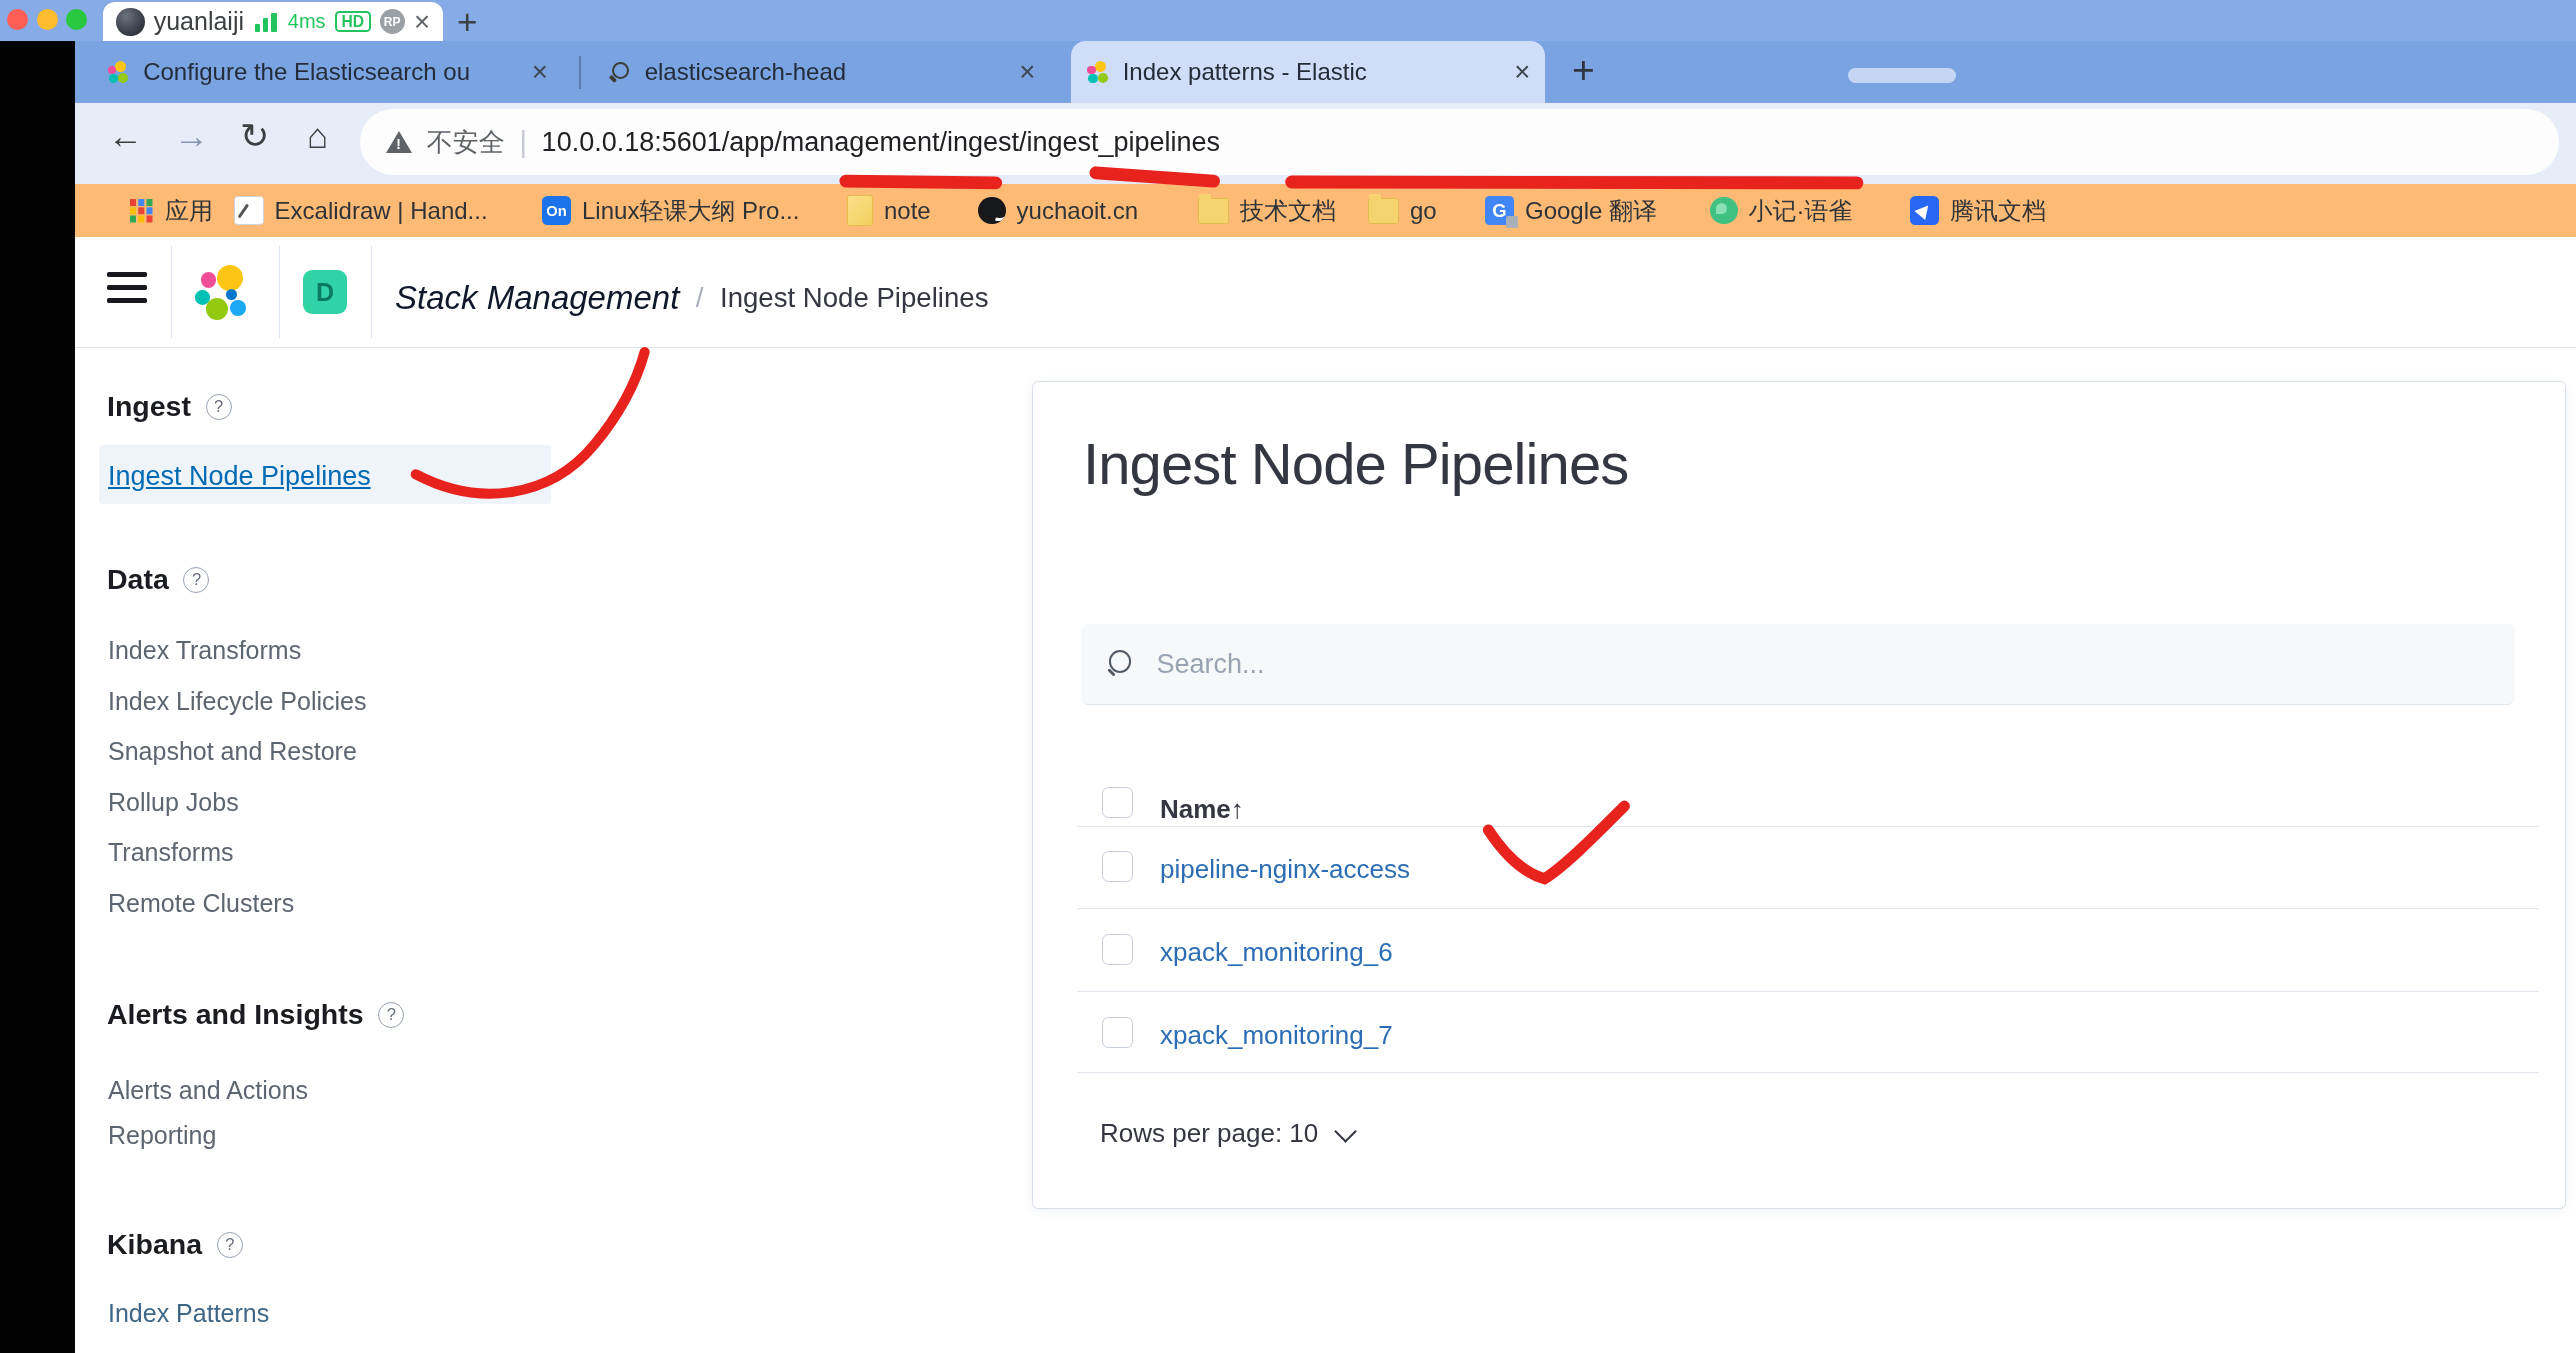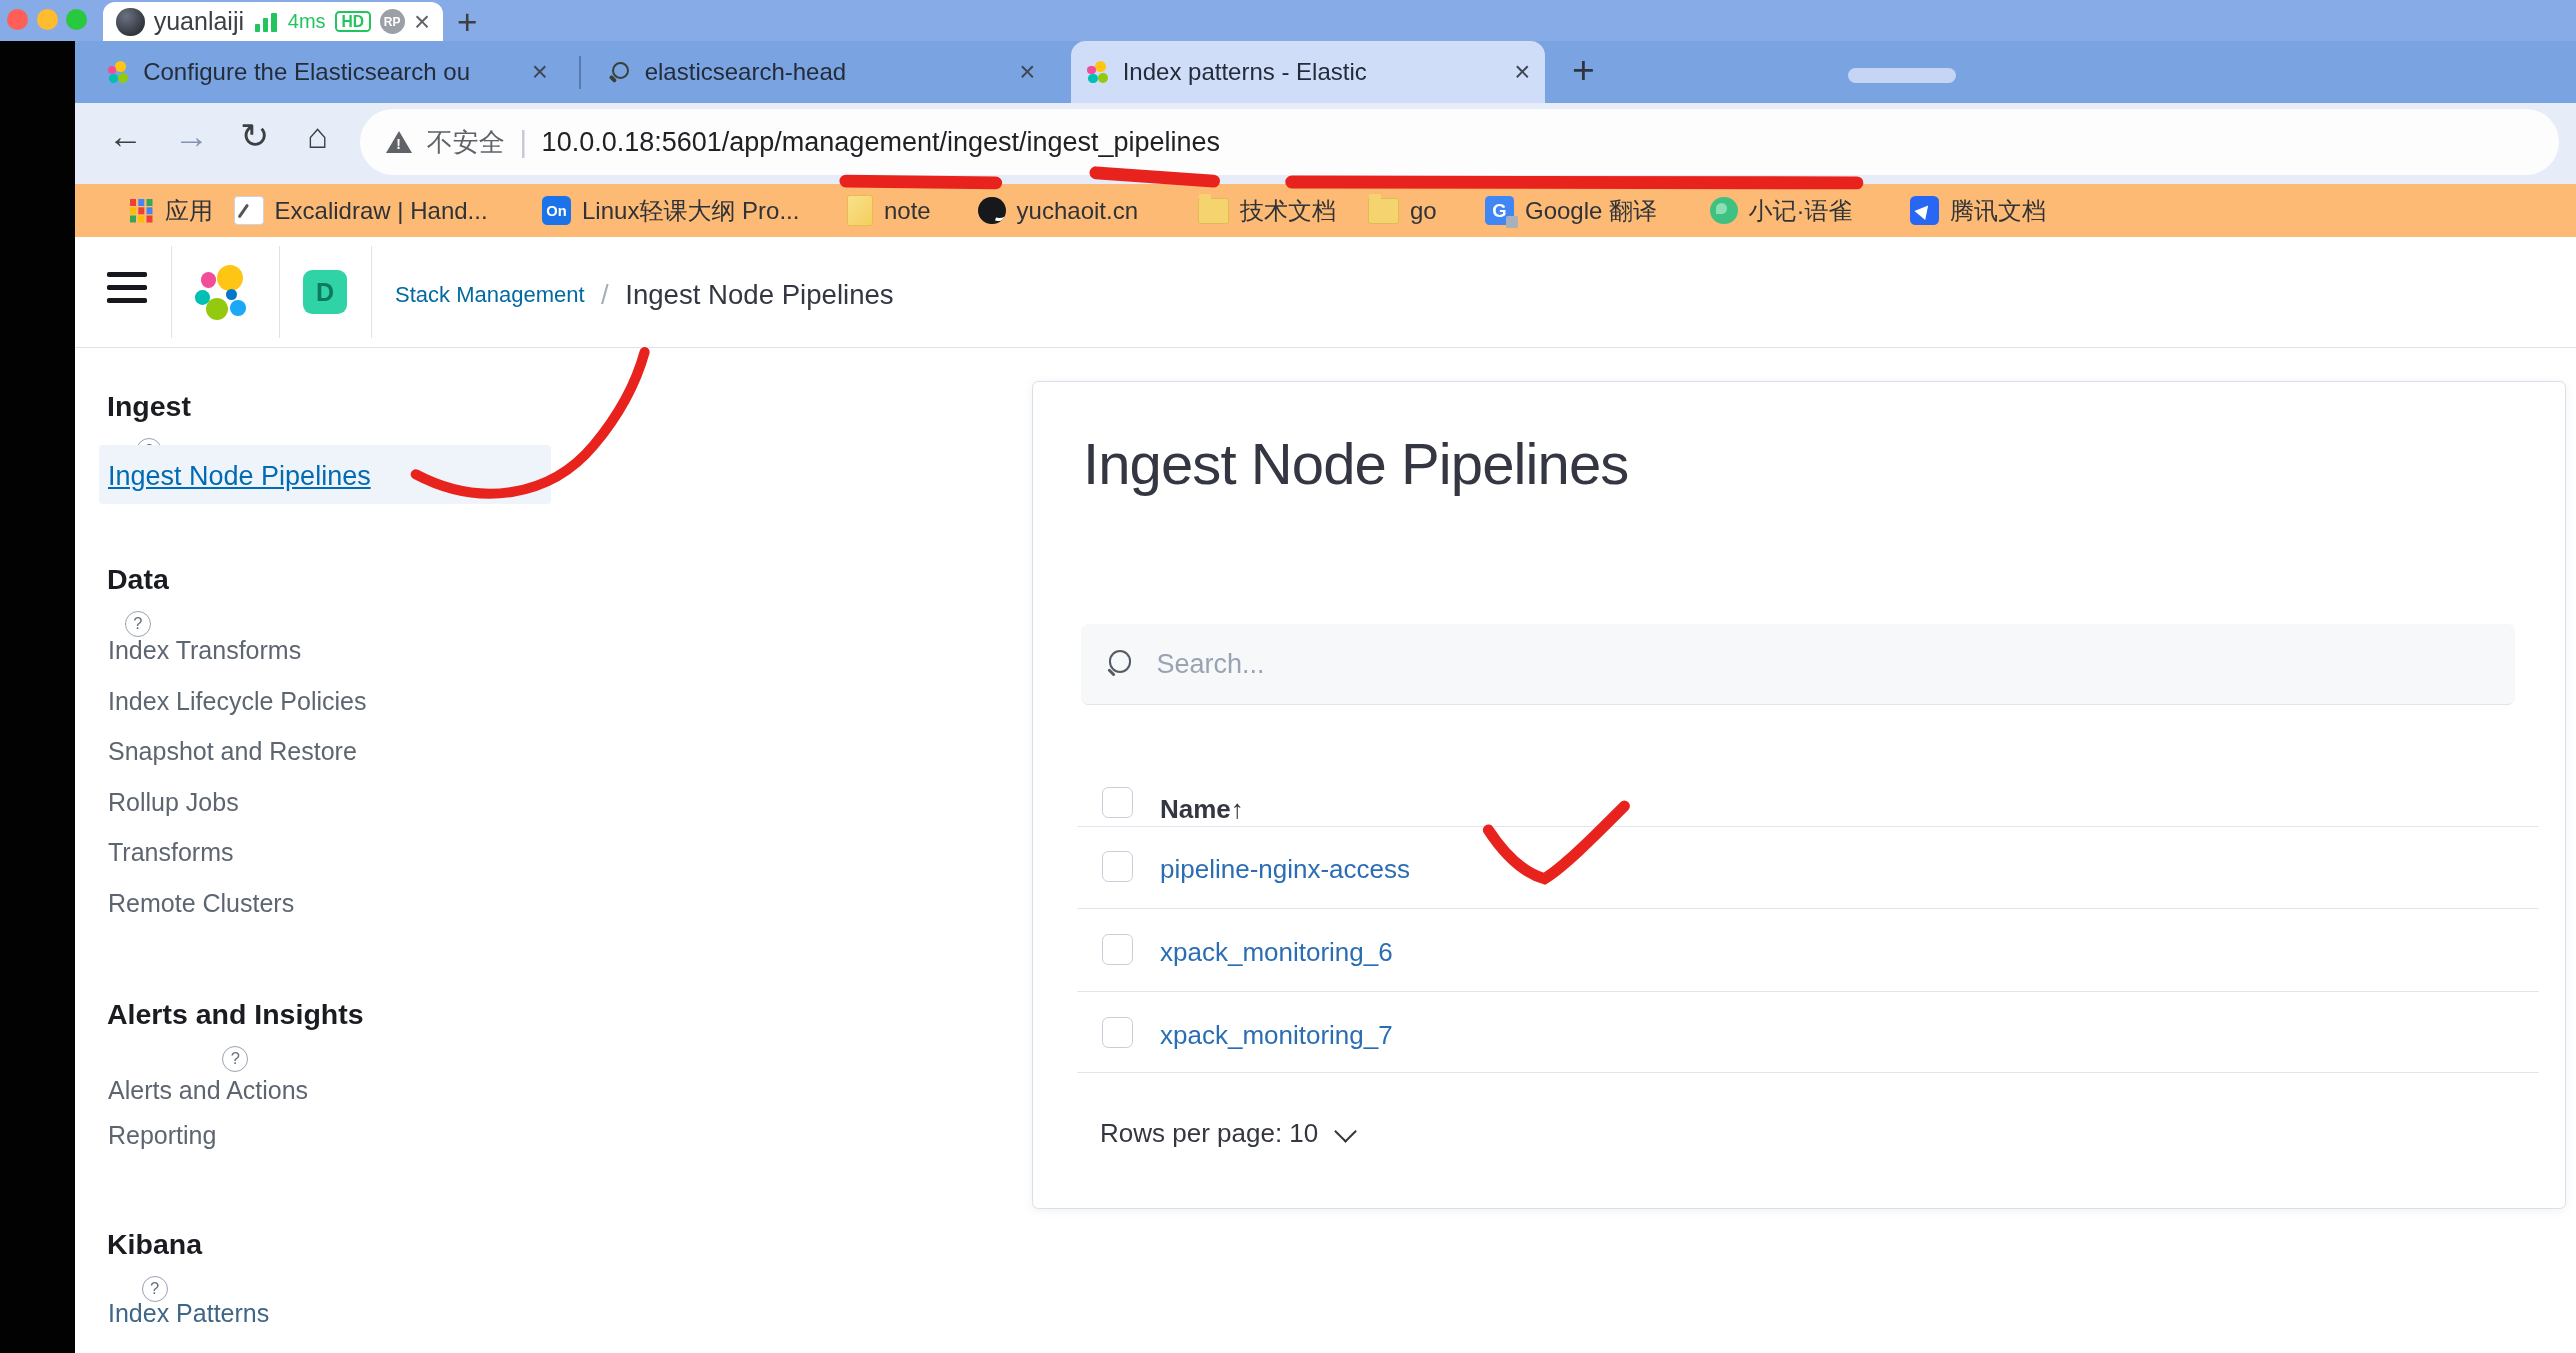--- a/index.html
+++ b/index.html
@@ -108,26 +108,26 @@
   #logo i{position:absolute;border-radius:50%;}
   #logo .l1{left:22px;top:0;width:26px;height:26px;background:#fec514;}
   #logo .l2{left:5.5px;top:7.4px;width:15.6px;height:15.6px;background:#f04e98;}
   #logo .l3{left:0px;top:25px;width:14.7px;height:14.7px;background:#00bfb3;}
   #logo .l4{left:11px;top:33px;width:22px;height:22px;background:#93c90e;}
   #logo .l5{left:35px;top:35px;width:15.6px;height:15.6px;background:#1ba9f5;}
   #logo .l6{left:31px;top:24px;width:11px;height:11px;background:#07c;}
   #space-badge{left:303px;top:270px;width:44px;height:44px;border-radius:9.2px;background:#2fd3a6;
        display:flex;align-items:center;justify-content:center;font-size:25px;font-weight:bold;color:#0b7a5f;}
   #breadcrumb{left:395px;top:279px;display:flex;gap:16.5px;align-items:center;}
-  #bc-parent{font-size:22px;color:#0369a1;}
+  #bc-parent{font-size:33px;color:#0f172a;font-style:italic;}
   #bc-sep{font-size:27.6px;color:#a8aeb9;}
   #bc-current{font-size:27.6px;color:#343741;}
 
   
-  .side-head{position:absolute;left:107px;display:flex;align-items:center;gap:14.7px;flex-direction:column;}
+  .side-head{position:absolute;left:107px;display:flex;align-items:center;gap:14.7px;}
   .side-head b{font-size:28.5px;color:#1a1c21;font-weight:bold;}
   .qmark{width:26px;height:26px;border:1.8px solid #98a2b3;border-radius:50%;color:#69707d;
          font-size:16.5px;display:flex;align-items:center;justify-content:center;box-sizing:border-box;}
   .side-item{position:absolute;left:108px;font-size:25px;color:#5d6570;white-space:nowrap;}
   #sel-highlight{left:99px;top:445px;width:452px;height:59px;background:#eff4fa;border-radius:3.7px;}
   #sel-link{left:108px;top:461px;font-size:27px;color:#006bb4;text-decoration:underline;}
   .kib-item{color:#3e6687;}
 
   
   #panel{left:1032px;top:381px;width:1532px;height:826px;background:#fff;border:0.9px solid #d9dfe8;

